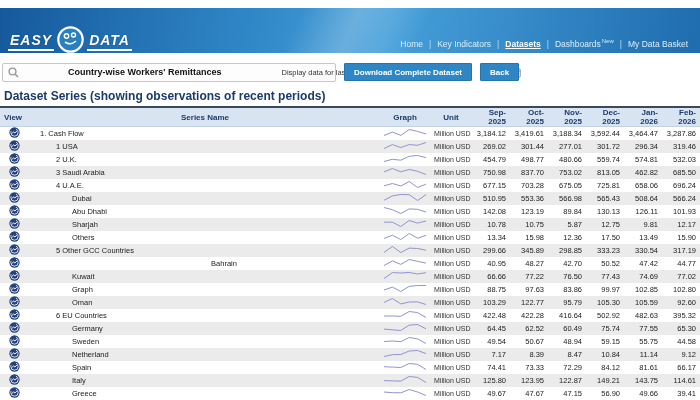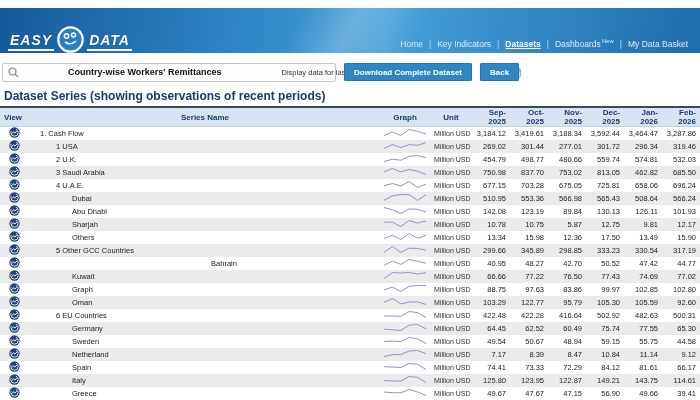--- a/index.html
+++ b/index.html
@@ -445,21 +445,21 @@
         <td style="padding-left: 26px;">6 EU Countries</td>
         <td class="graph"><svg width="46" height="9" viewBox="0 0 46 9">
             <polyline points="2.0,6.0 10.4,6.0 18.8,6.3 27.2,1.5 35.6,2.6 44.0,7.5" fill="none" stroke="#9094cf" stroke-width="1"></polyline>
           </svg></td>
         <td class="unit">Million USD</td>
         <td class="val">422.48</td>
         <td class="val">422.28</td>
         <td class="val">416.64</td>
         <td class="val">502.92</td>
         <td class="val">482.63</td>
-        <td class="val">500.31</td>
+        <td class="val">395.32</td>
       </tr>
       <tr class="stripe">
         <td class="view"><span class="view-btn">
             <svg width="11" height="11" viewBox="0 0 12 12">
   <circle cx="6" cy="6" r="5.6" fill="#23427c"></circle>
   <circle cx="6" cy="6" r="4" fill="none" stroke="#fff" stroke-width="0.9" stroke-dasharray="14 6"></circle>
   <polyline points="3.3,7.2 4.9,5.2 6.5,6.6 8.7,4.2" fill="none" stroke="#fff" stroke-width="1"></polyline>
             </svg>
           </span></td>
         <td style="padding-left: 42px;">Germany</td>

